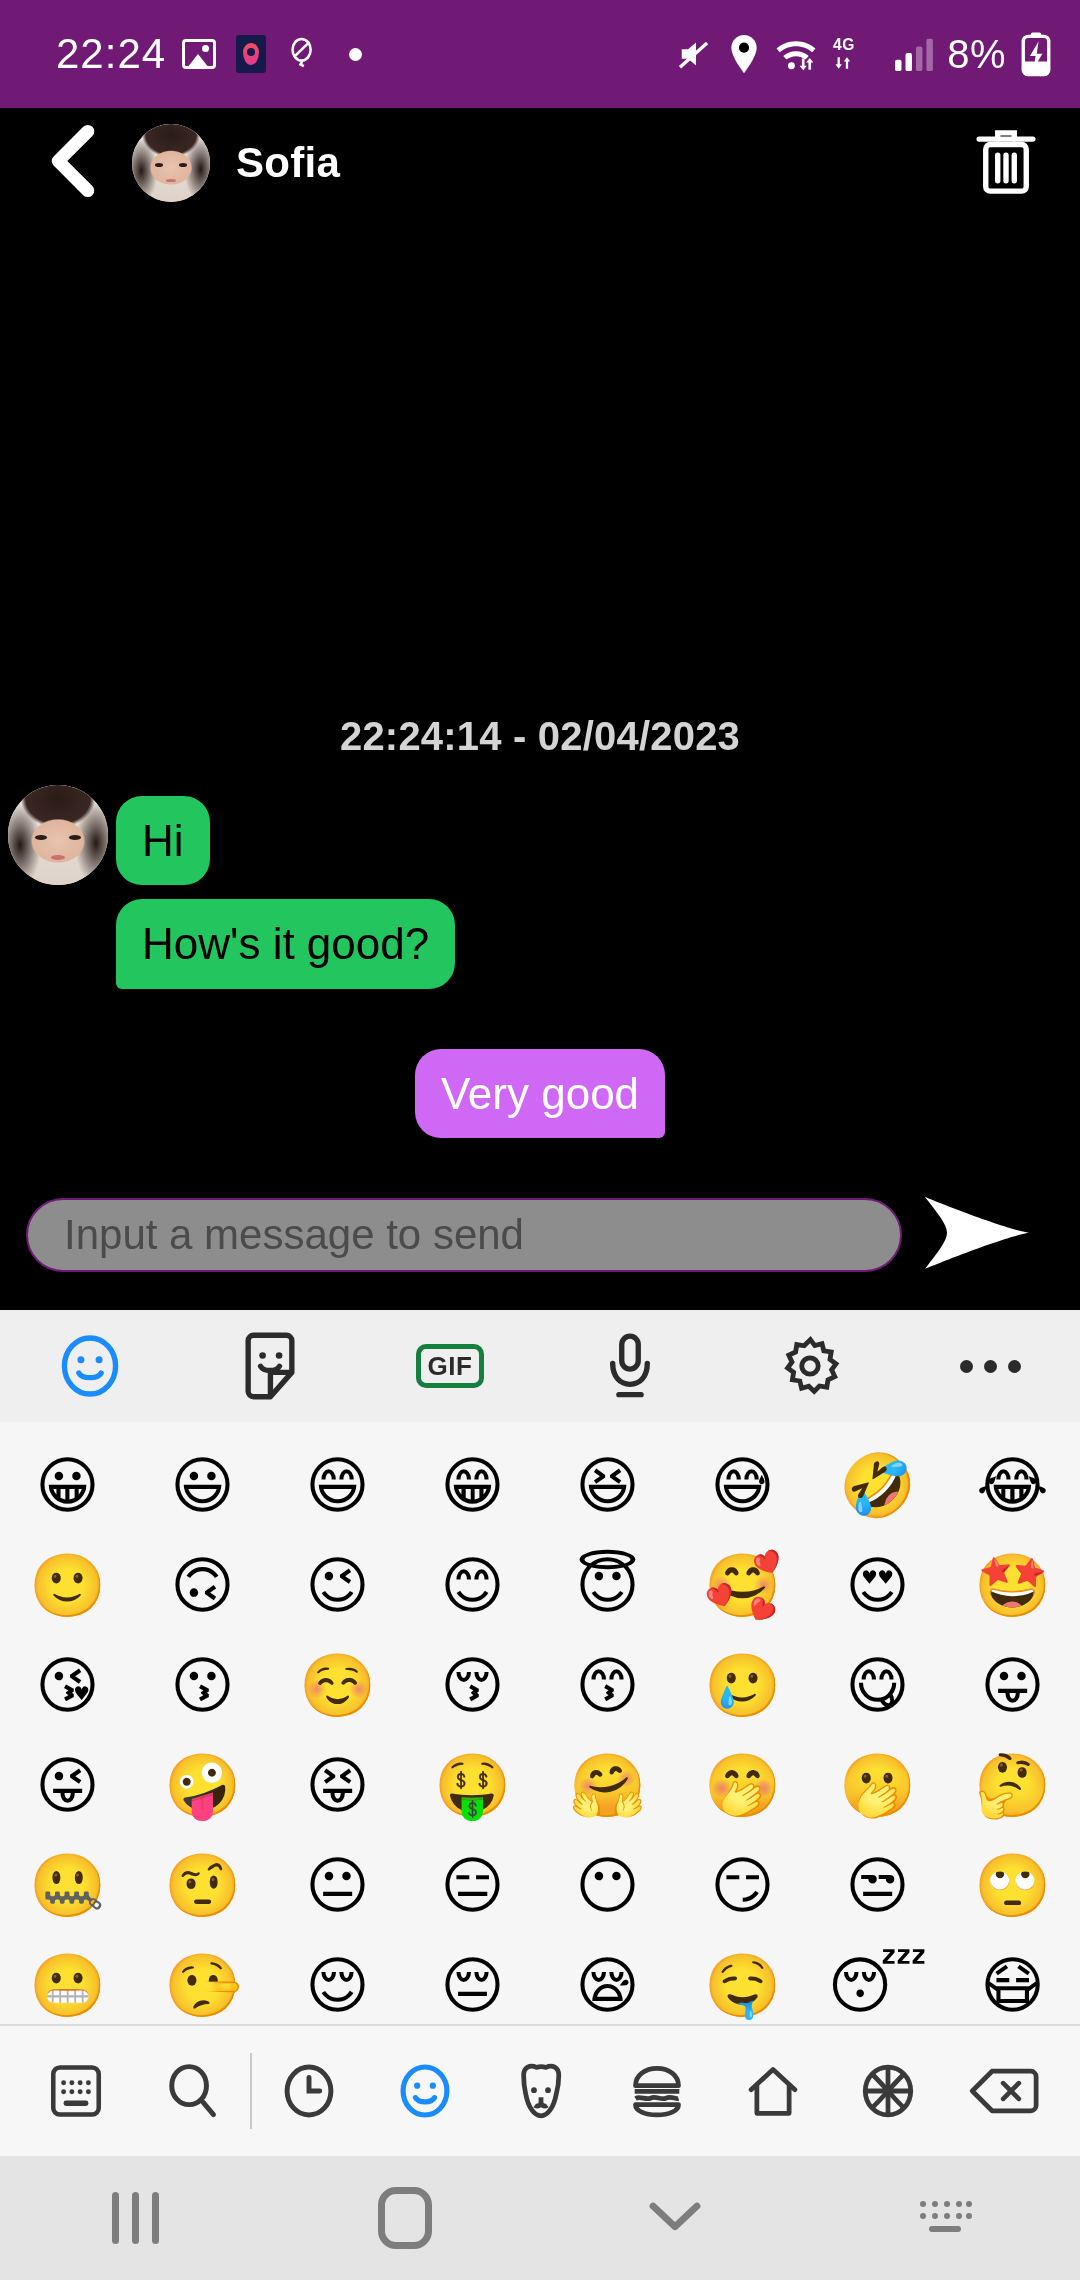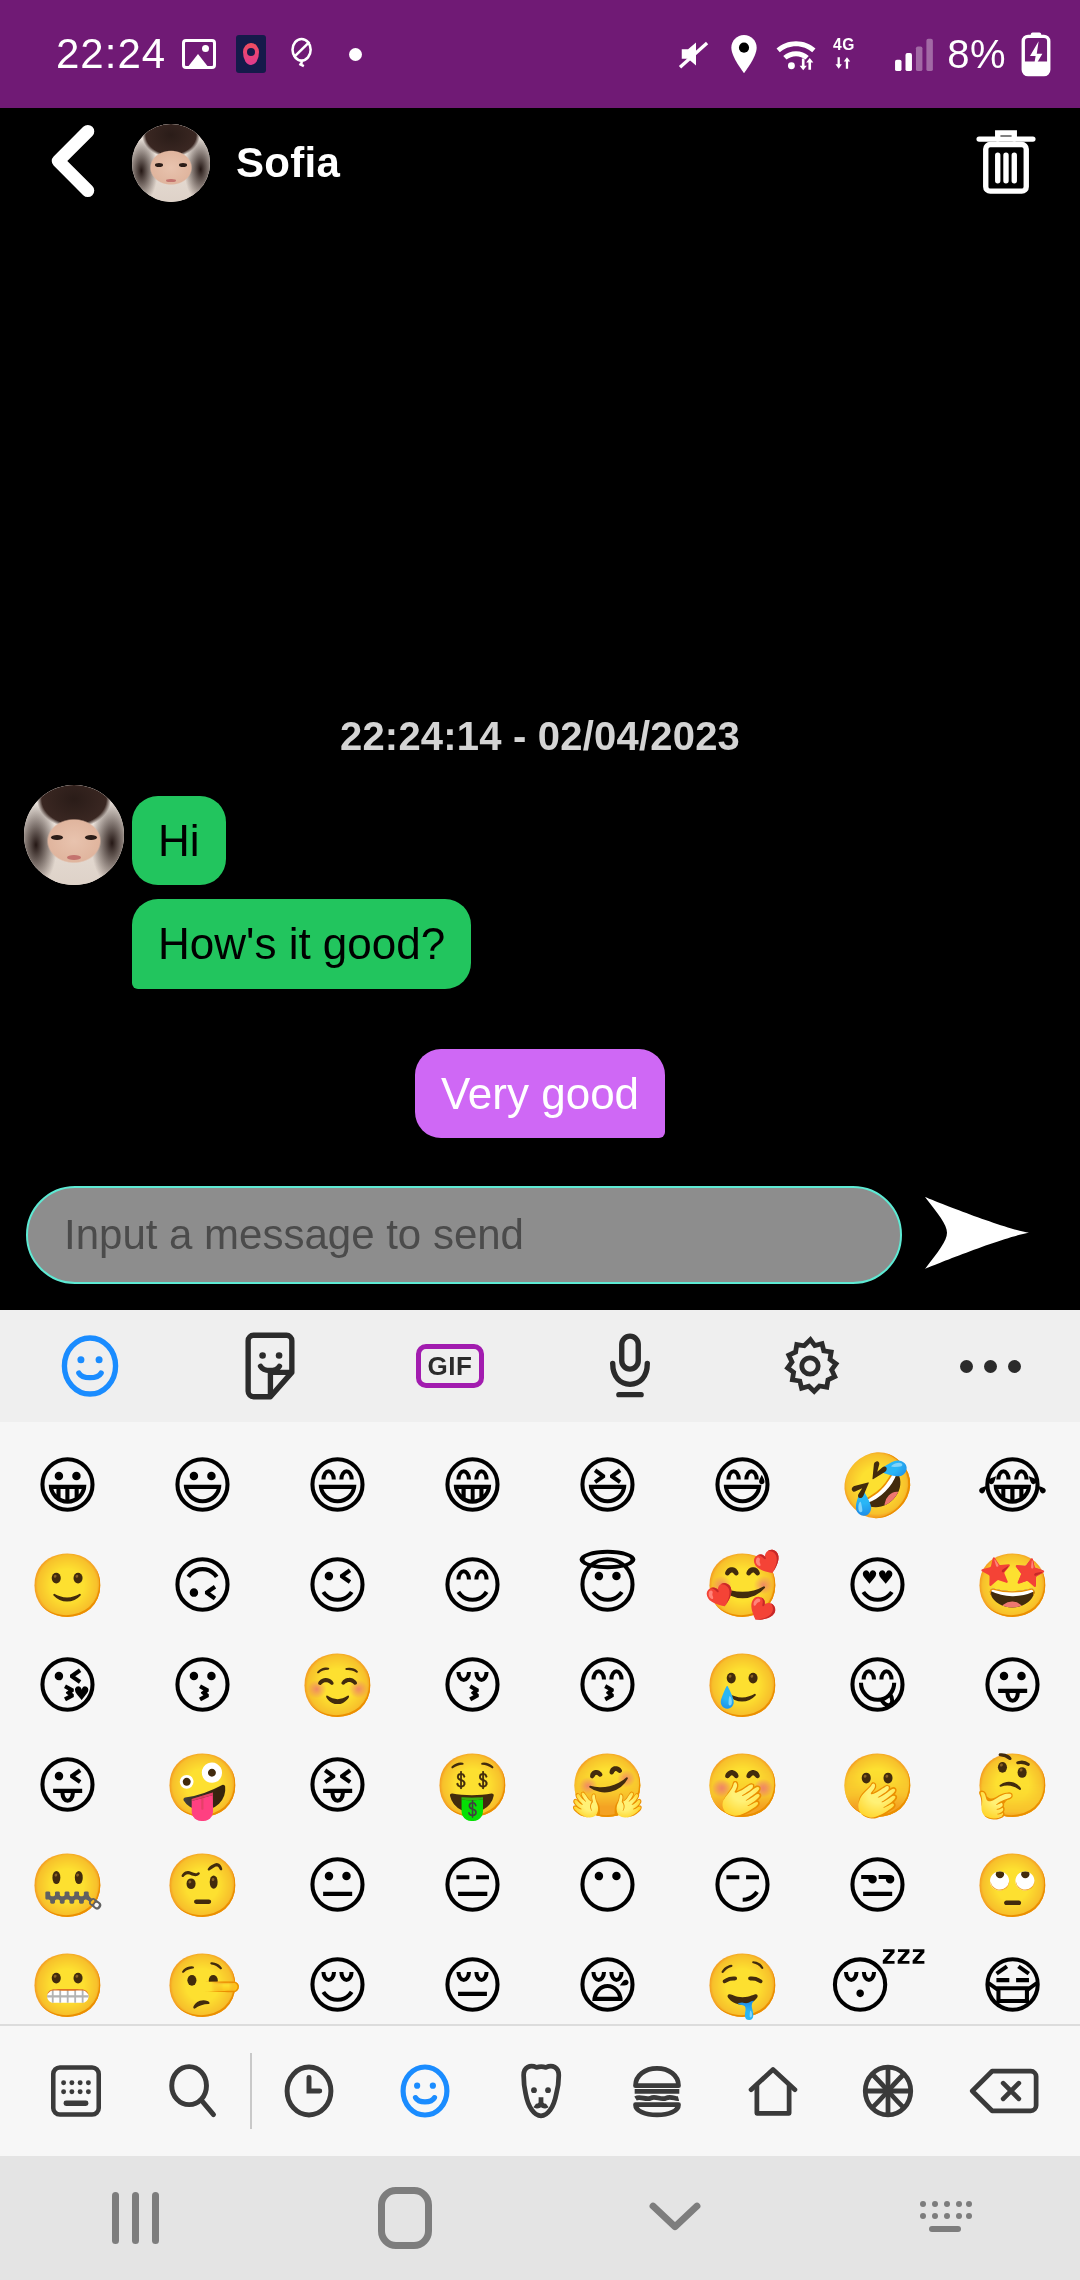--- a/index.html
+++ b/index.html
@@ -105,21 +105,21 @@
     margin-left: 26px; color:#fff; font-size: 42px; font-weight: 700; letter-spacing: 0.3px;
   }
   .chatheader .spacer { flex: 1 1 auto; }
   .trash-btn { width: 80px; height: 80px; display:flex; align-items:center; justify-content:center; }
 
   
   .messages {
     flex: 1 1 auto;
     position: relative;
     background: #000;
-    padding: 0 24px;
+    padding: 0 8px;
     display: flex;
     flex-direction: column;
     justify-content: flex-end;
     padding-bottom: 8px;
     overflow: hidden;
   }
   .timestamp {
     text-align: center;
     color: #d4d4d4;
     font-size: 40px;
@@ -165,23 +165,23 @@
   
   .inputbar {
     flex: 0 0 150px;
     display: flex;
     align-items: center;
     padding: 0 28px 0 26px;
     background: #000;
   }
   .input-pill {
     flex: 1 1 auto;
-    height: 98px;
+    height: 74px;
     background: #8d8d8d;
-    border: 2px solid #5eead4;
+    border: 2px solid #701a75;
     border-radius: 49px;
     display: flex;
     align-items: center;
     padding: 0 36px;
     color: #4b4b4b;
     font-size: 42px;
   }
   .send-btn {
     flex: 0 0 auto; width: 150px; height: 110px;
     display:flex; align-items:center; justify-content:center;
@@ -198,21 +198,21 @@
     background: #efefef;
     display: flex;
     align-items: center;
   }
   .emoji-toolbar .tb {
     flex: 1 1 0;
     display:flex; align-items:center; justify-content:center;
     height: 100%;
   }
   .gif-box {
-    border: 5px solid #a21caf; border-radius: 10px;
+    border: 5px solid #15803d; border-radius: 10px;
     padding: 4px 7px; font-size: 26px; font-weight: 700; color:#2b2b2b;
     line-height: 1; letter-spacing: 0.5px;
   }
   .dots3 { display:flex; gap:11px; }
   .dots3 i { width:13px; height:13px; border-radius:50%; background:#2b2b2b; display:block; }
 
   .emoji-grid {
     background: #f6f6f6;
     height: 602px;
     overflow: hidden;

